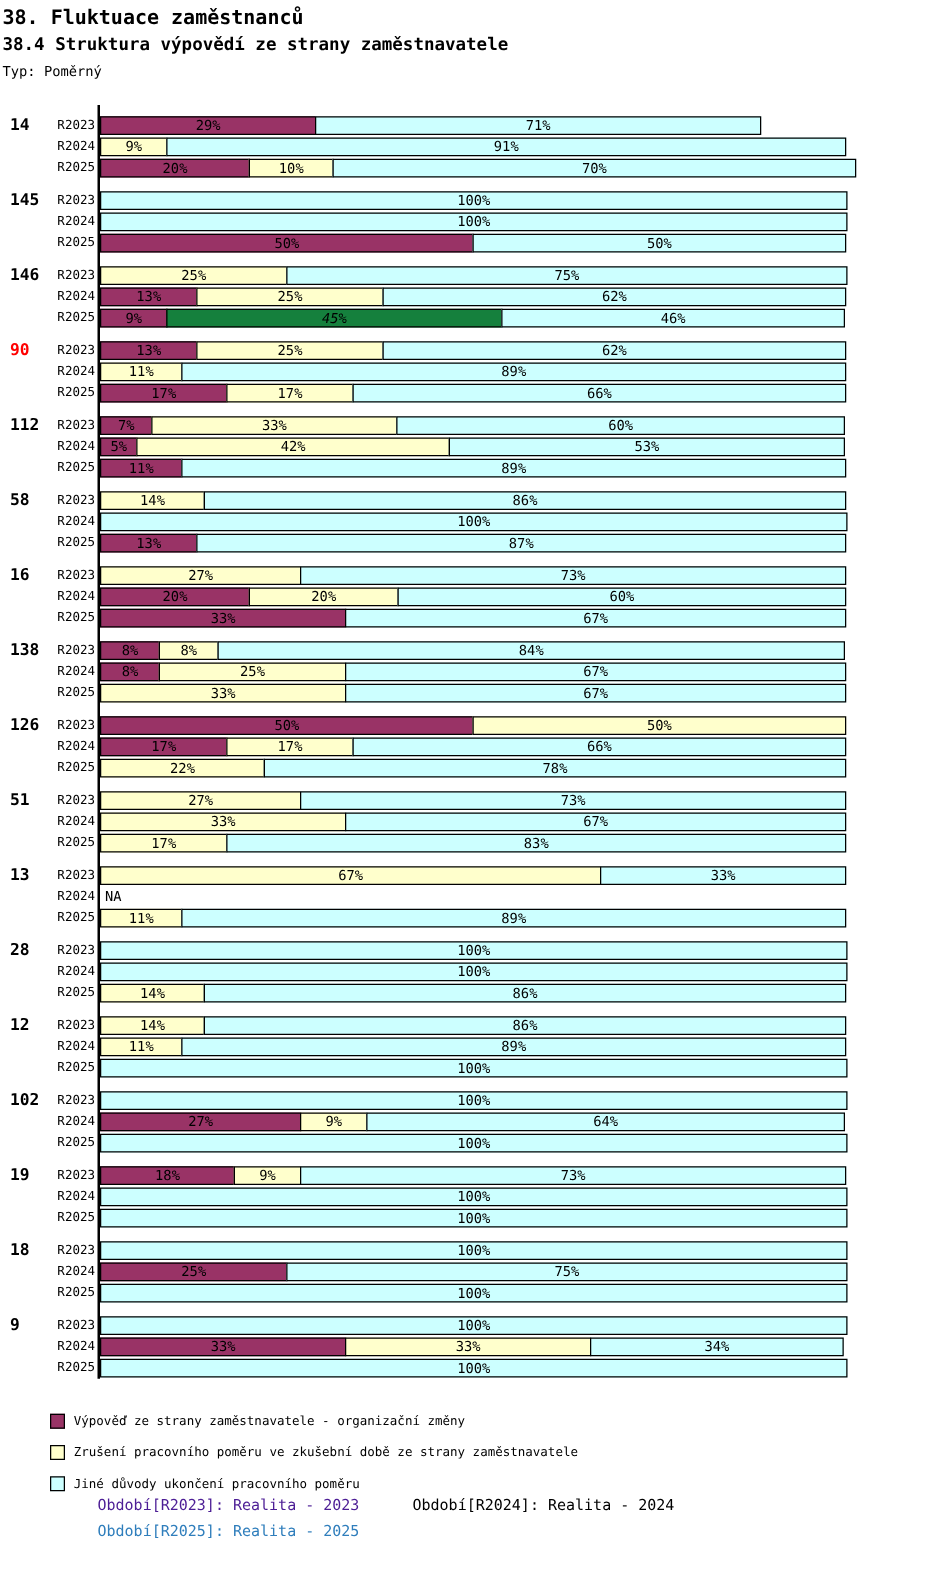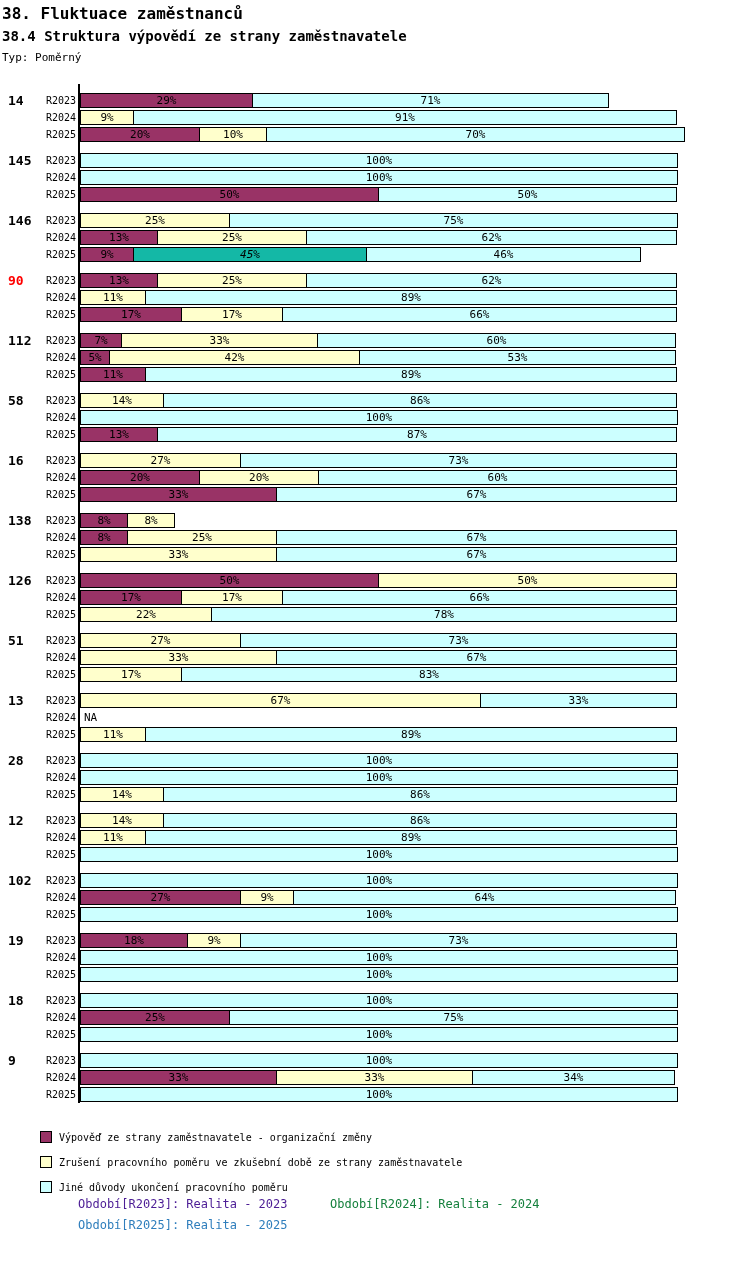--- a/index.html
+++ b/index.html
@@ -147,21 +147,21 @@
               </div>
             </div>
           </div>
           <div class="row">
             <span class="gl"></span>
             <span class="rl">R2025</span>
             <div class="bar">
               <div class="seg" style="width: 54px; background: rgb(153, 51, 102);">
                 <span>9%</span>
               </div>
-              <div class="seg" style="width: 234px; background: #14b8a6; font-style: italic;">
+              <div class="seg" style="width: 269px; background: #15803d; font-style: italic;">
                 <span>45%</span>
               </div>
               <div class="seg" style="width: 275px; background: rgb(204, 255, 255);">
                 <span>46%</span>
               </div>
             </div>
           </div>
         </div>
         <div class="grp">
           <div class="row">
@@ -330,20 +330,23 @@
         <div class="grp">
           <div class="row">
             <span class="gl">138</span>
             <span class="rl">R2023</span>
             <div class="bar">
               <div class="seg" style="width: 48px; background: rgb(153, 51, 102);">
                 <span>8%</span>
               </div>
               <div class="seg" style="width: 48px; background: rgb(255, 255, 204);">
                 <span>8%</span>
+              </div>
+              <div class="seg" style="width: 502px; background: rgb(204, 255, 255);">
+                <span>84%</span>
               </div>
             </div>
           </div>
           <div class="row">
             <span class="gl"></span>
             <span class="rl">R2024</span>
             <div class="bar">
               <div class="seg" style="width: 48px; background: rgb(153, 51, 102);">
                 <span>8%</span>
               </div>
@@ -694,16 +697,16 @@
   <div class="legend-row" style="top:1131px;">
     <div class="swatch" style="background: rgb(153, 51, 102);"></div>
     <span class="legend-label">Výpověď ze strany zaměstnavatele - organizační změny</span>
   </div>
   <div class="legend-row" style="top:1181px;">
     <div class="swatch" style="background: rgb(204, 255, 255);"></div>
     <span class="legend-label">Jiné důvody ukončení pracovního poměru</span>
   </div>
 
   <div class="footnote" style="left: 78px; top: 1197px; color: #4c1d95;">Období[R2023]: Realita - 2023</div>
-  <div class="footnote" style="left: 330px; top: 1197px; color: #15803d;">Období[R2024]: Realita - 2024</div>
+  <div class="footnote" style="left: 330px; top: 1197px; color: #000000;">Období[R2024]: Realita - 2024</div>
   <div class="footnote" style="left: 78px; top: 1218px; color: rgb(47, 126, 188);">Období[R2025]: Realita - 2025</div>
 
 </div>
 
 </body></html>

